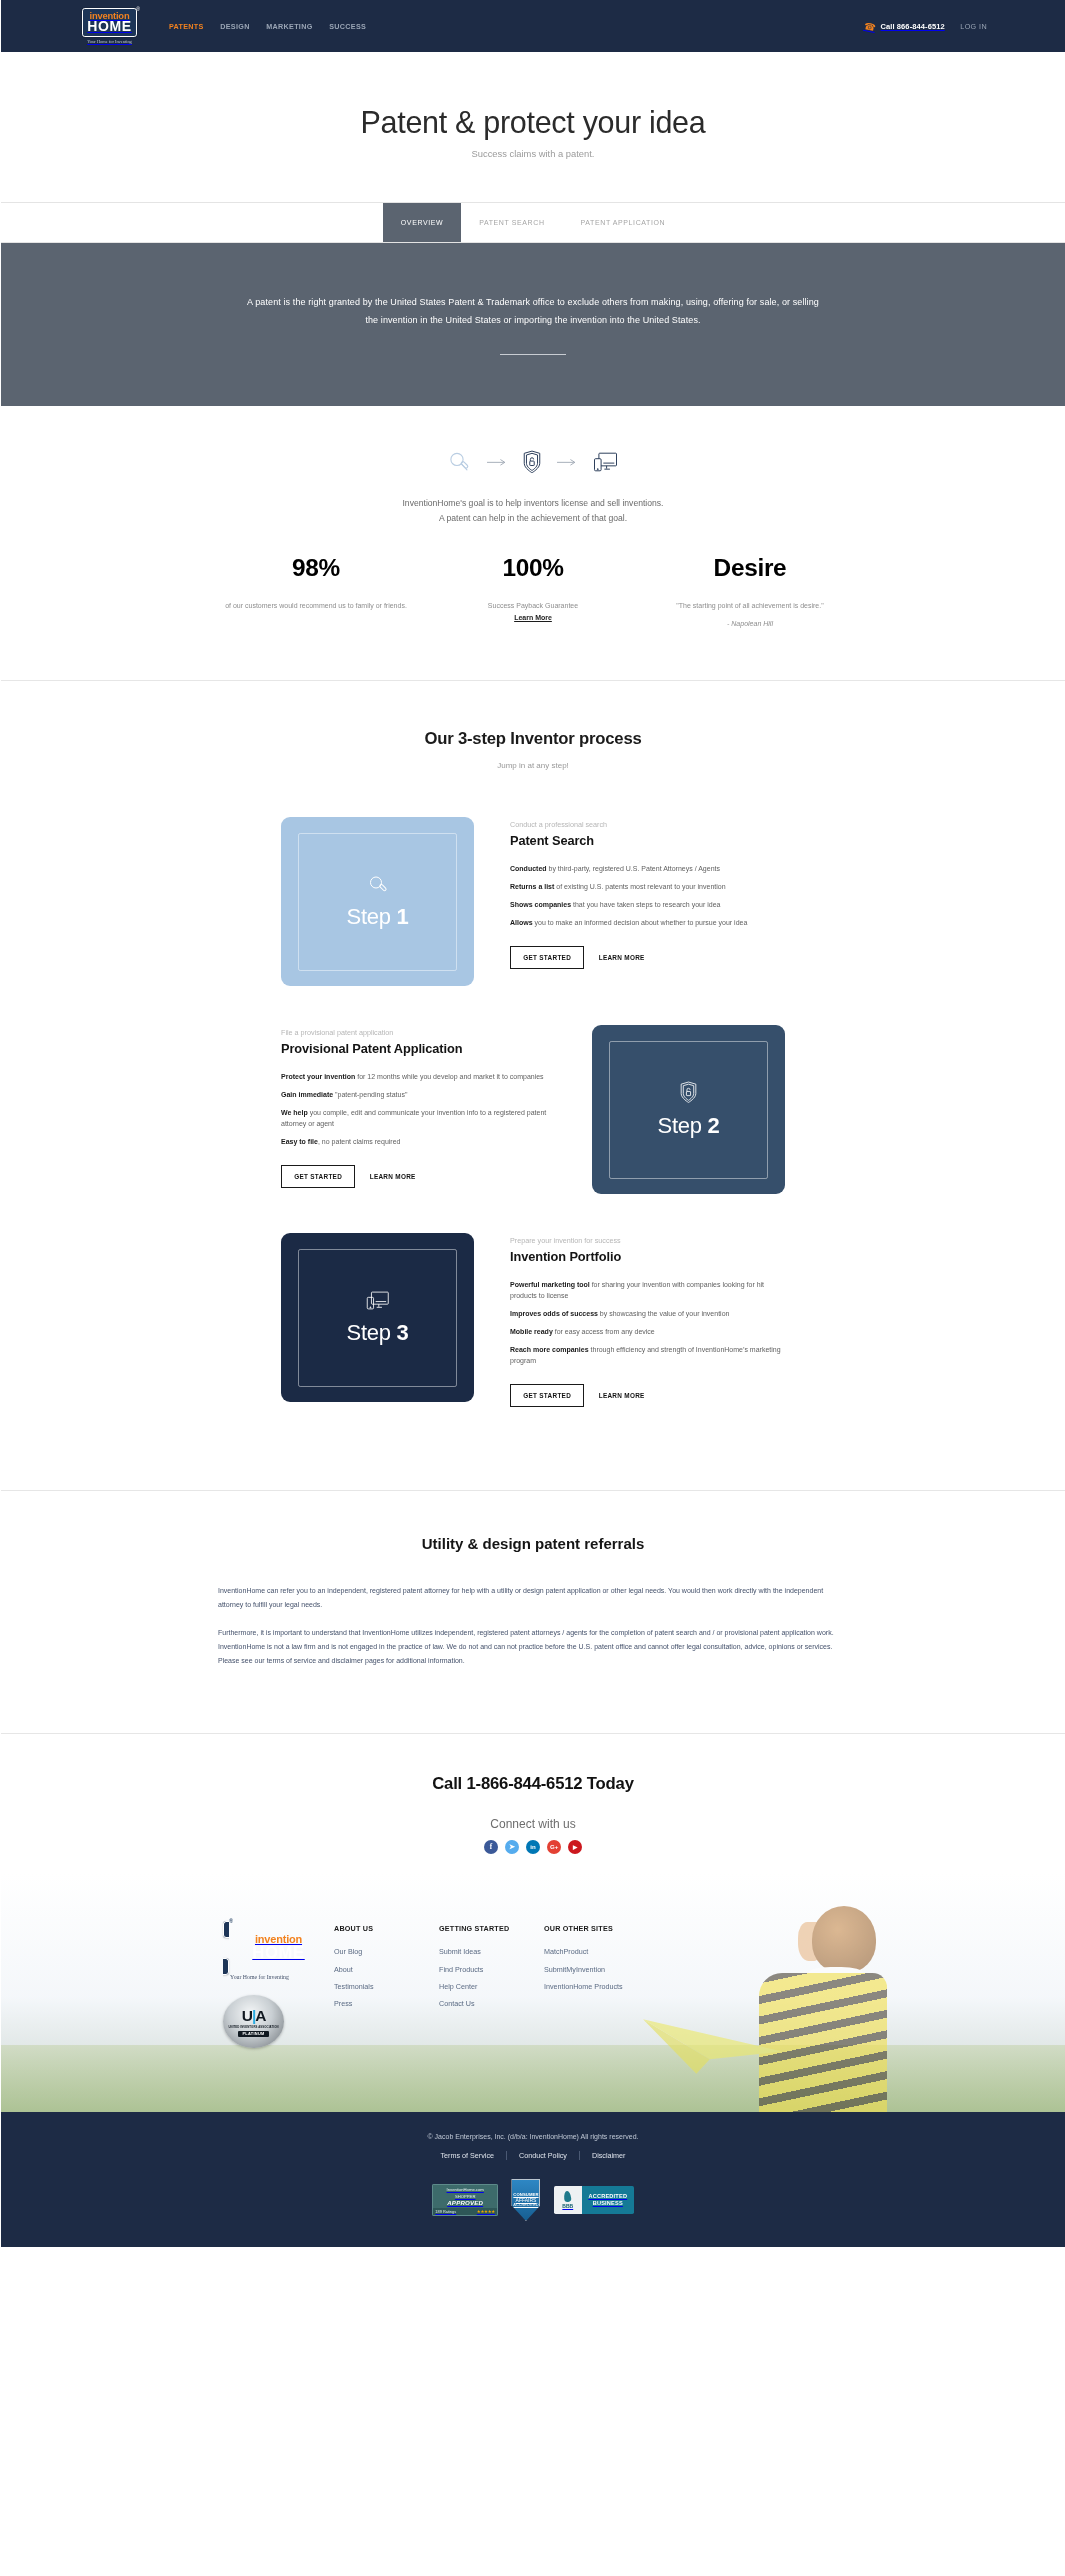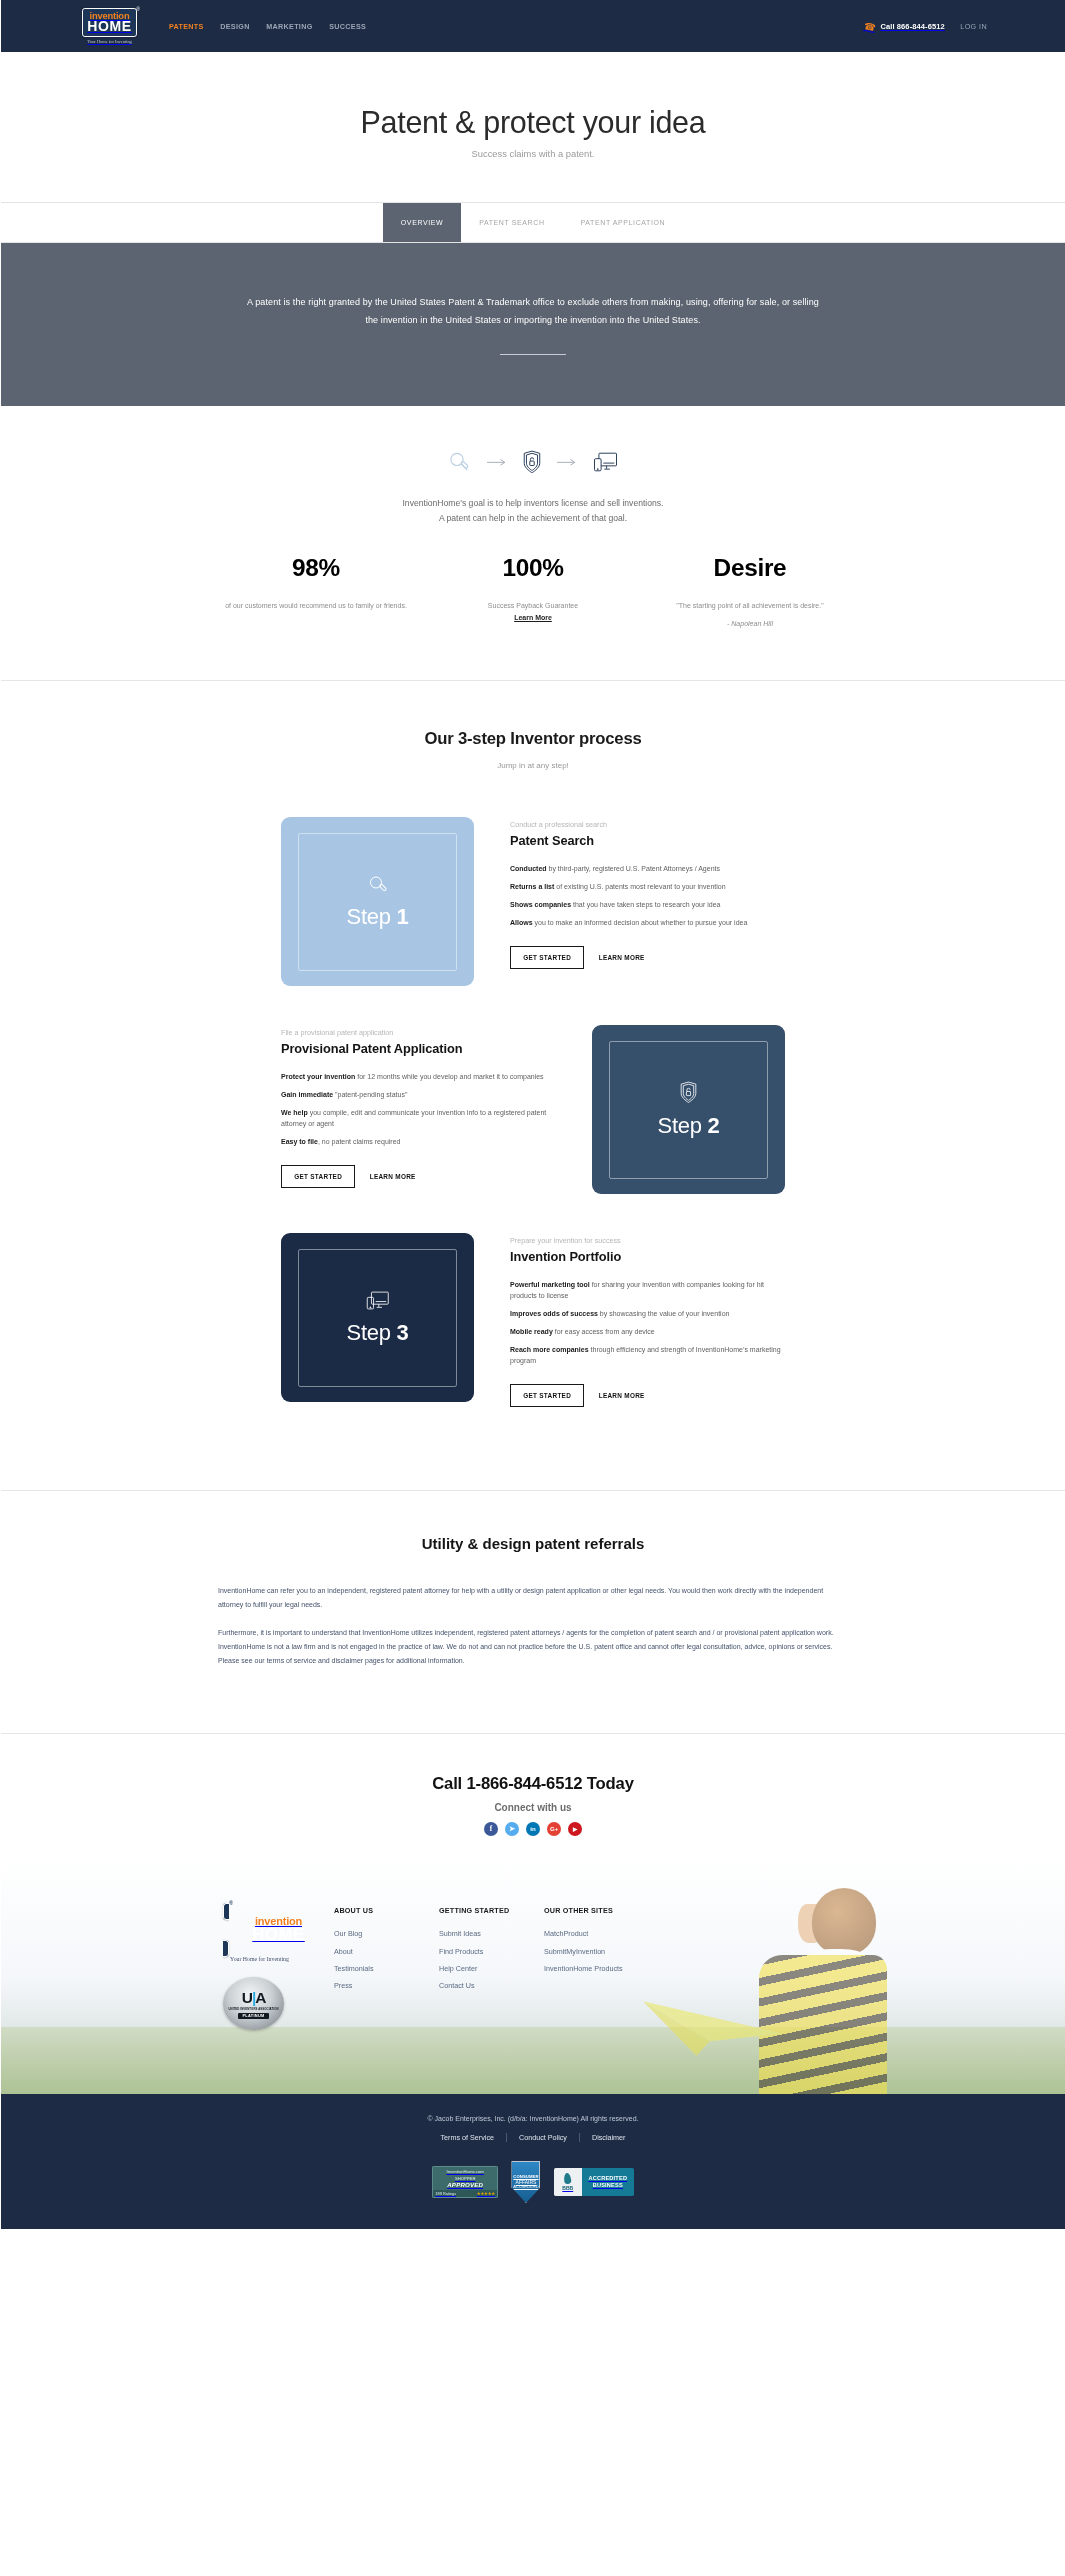--- a/index.html
+++ b/index.html
@@ -153,21 +153,21 @@
 
   
   .referrals { background: #fff; padding: 44px 0 50px; }
   .referrals h2 { text-align: center; font-size: 15px; font-weight: bold; color: #151515; }
   .referrals .body { max-width: 630px; margin: 32px auto 0; }
   .referrals p { font-size: 7px; color: #44516b; line-height: 2.0; margin-bottom: 14.4px; }
 
   
   .cta { background: #fff; padding: 40px 0 0; text-align: center; }
   .cta h2 { font-size: 16.7px; font-weight: bold; color: #121212; letter-spacing: -0.2px; }
-  .cta .connect { margin-top: 8px; font-size: 10px; color: #6d6d6d; font-weight: bold; }
+  .cta .connect { margin-top: 23px; font-size: 12px; color: #6d6d6d; }
   .socials { margin-top: 9px; display: flex; justify-content: center; gap: 6.7px; }
   .soc {
     width: 14.4px; height: 14.4px; border-radius: 50%; display: flex;
     align-items: center; justify-content: center; color: #fff;
     font-weight: bold; font-size: 7.2px; text-decoration: none;
     font-family: "Liberation Serif", serif;
   }
   .soc.fb { background: #3b5998; }
   .soc.tw { background: #55acee; }
   .soc.li { background: #0077b5; font-family: "Liberation Sans", sans-serif; font-size:6.1px;}

